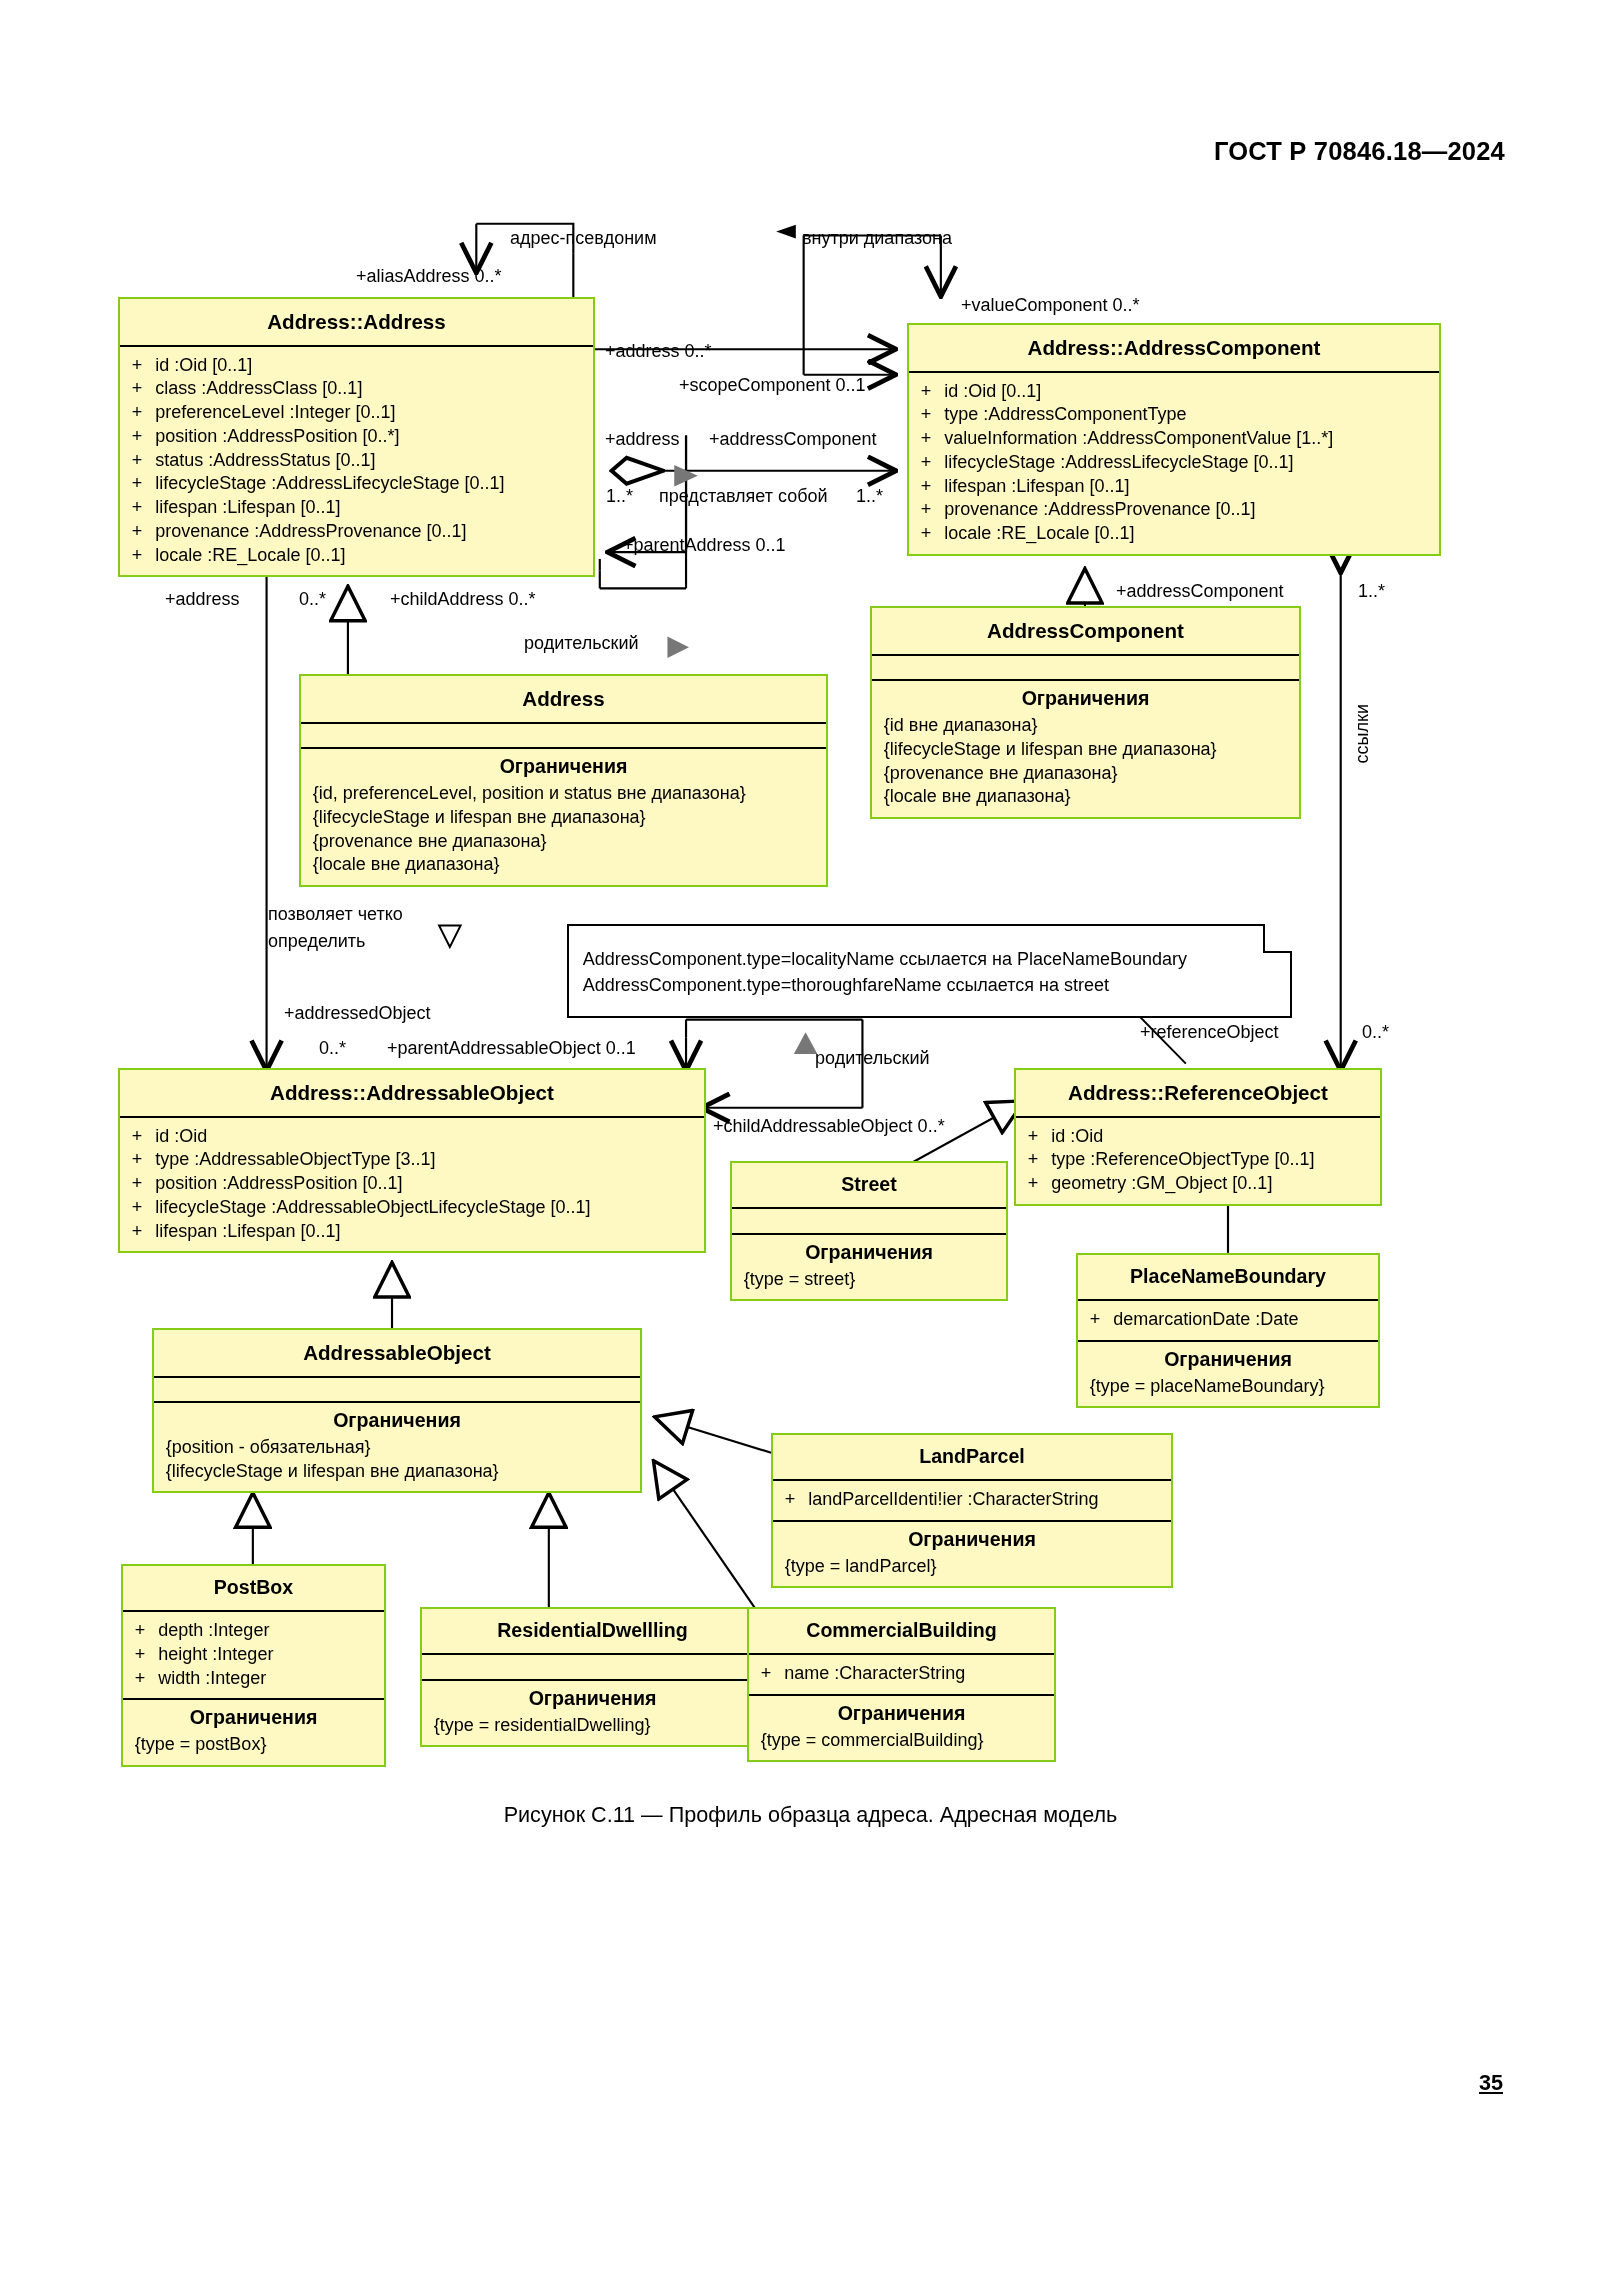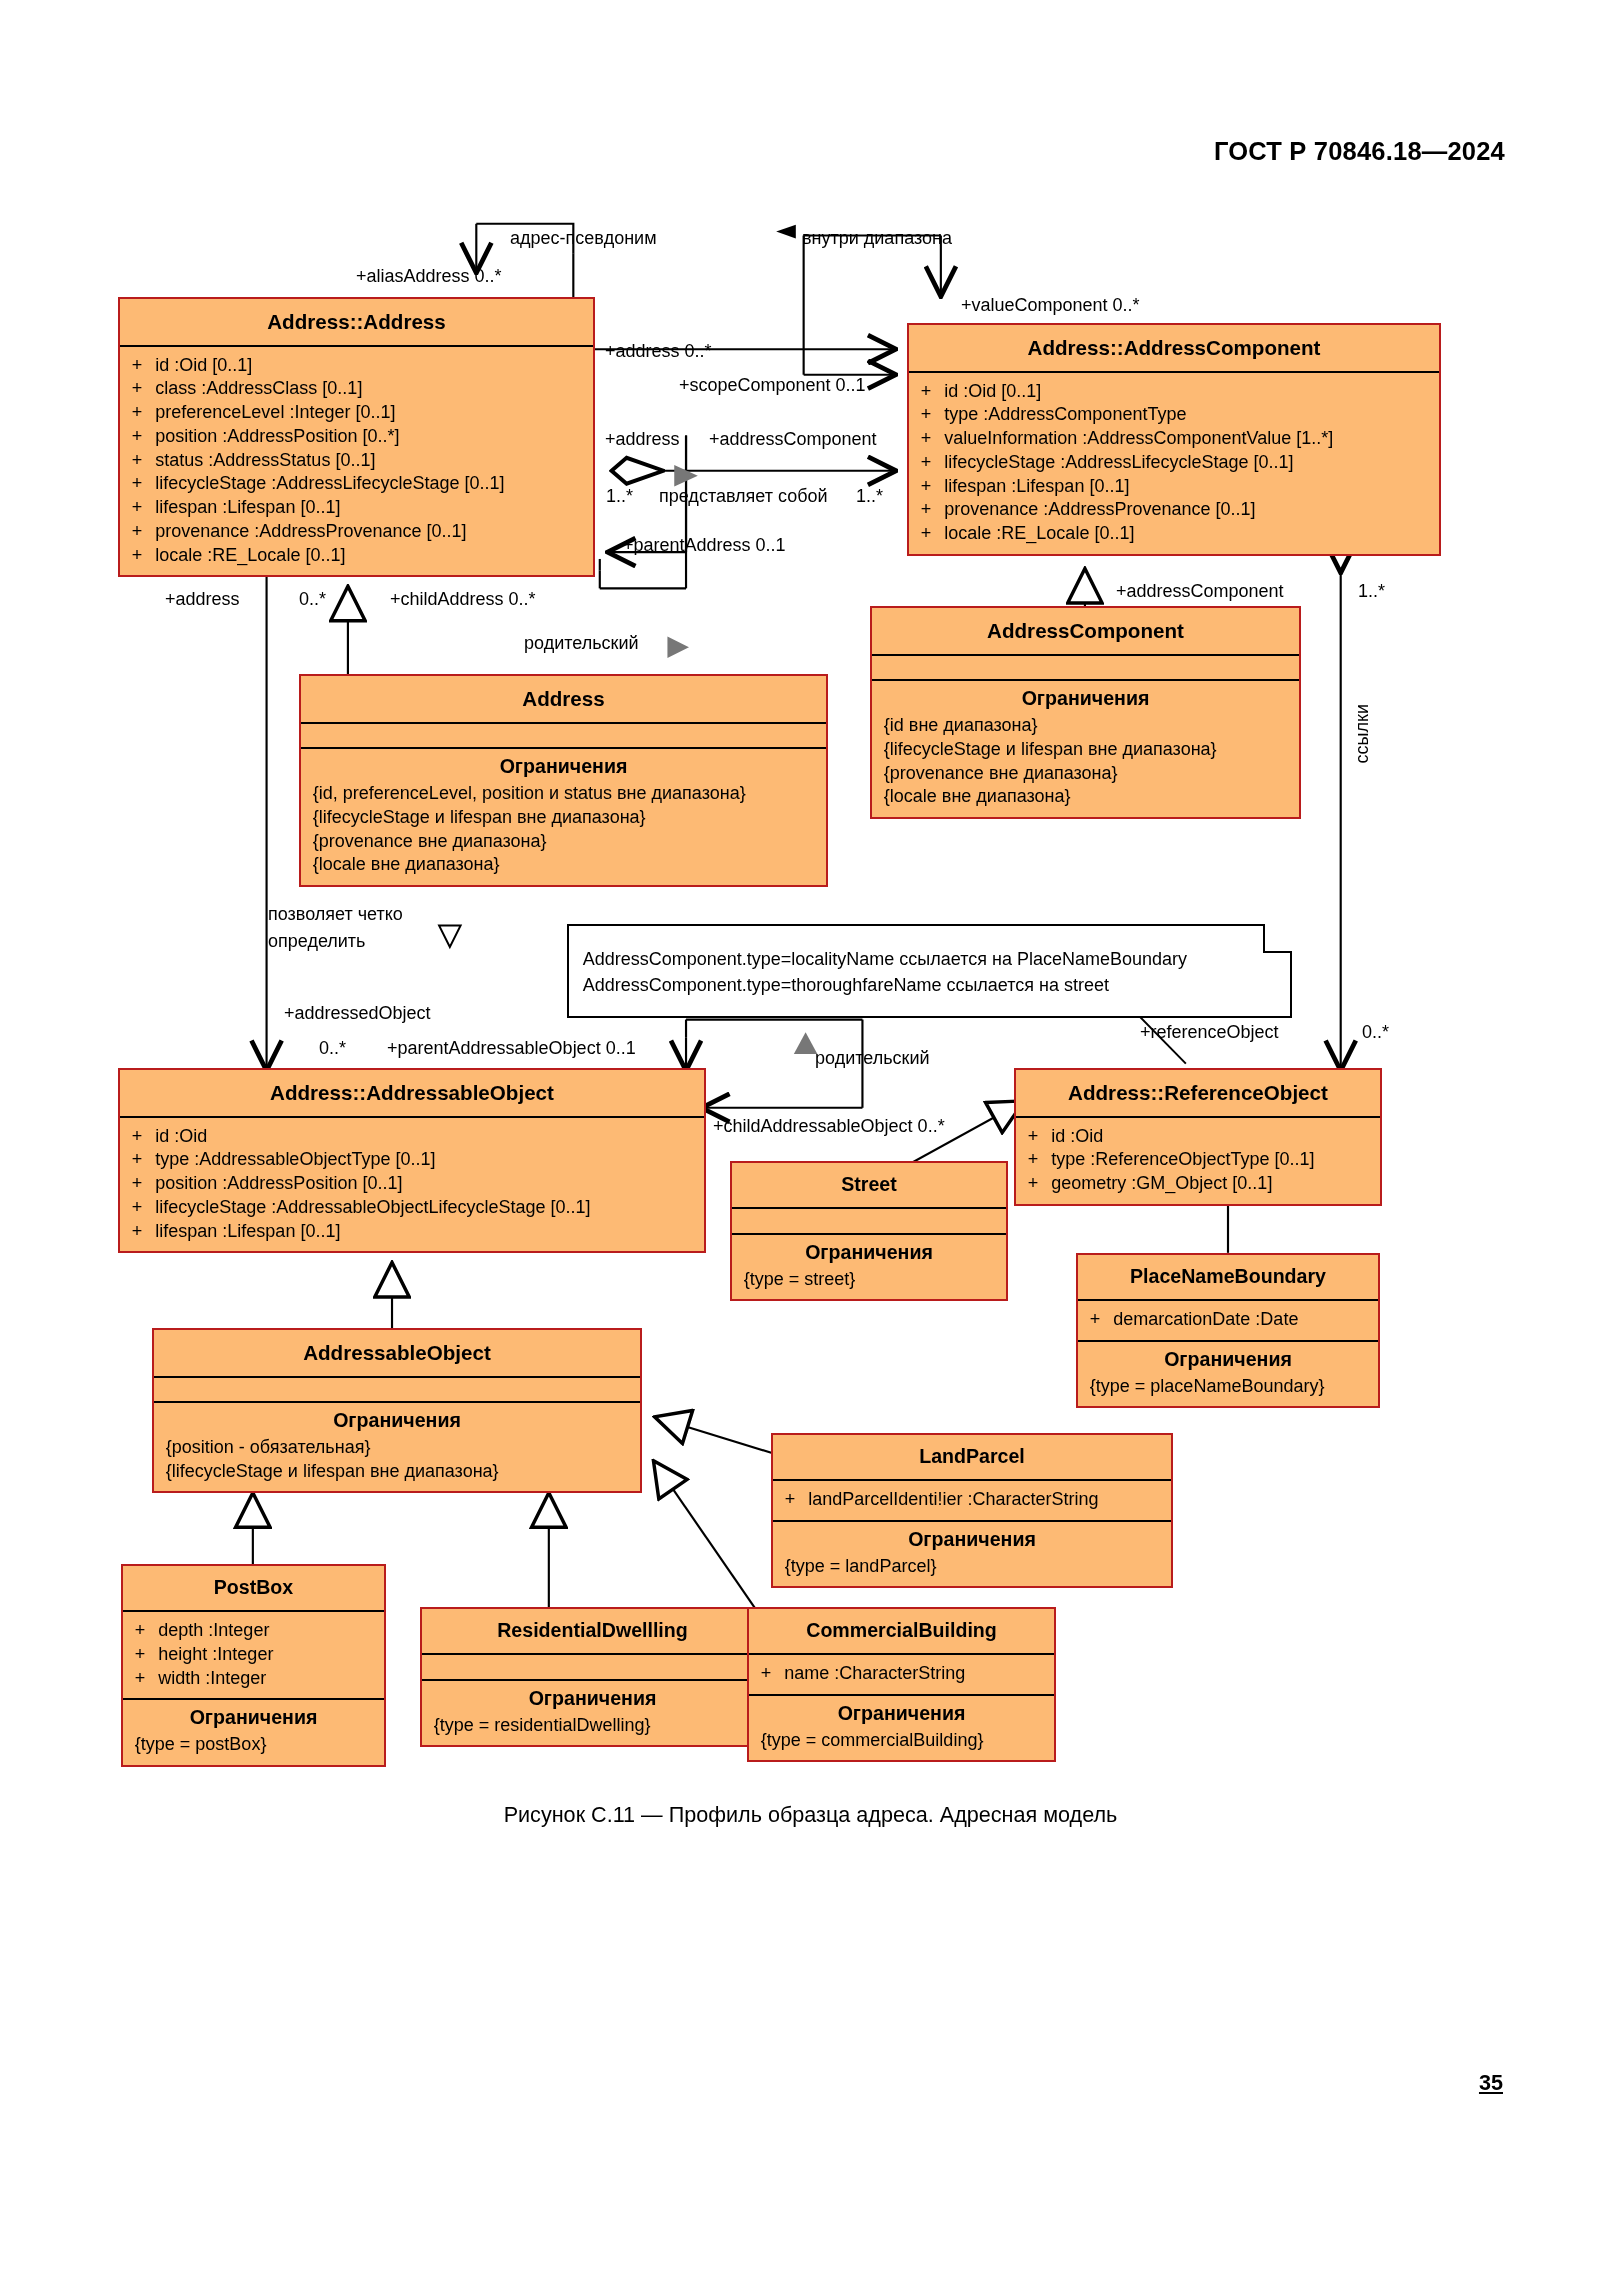--- a/index.html
+++ b/index.html
@@ -23,21 +23,21 @@
     font-size:21.6px;font-weight:bold;text-decoration:underline;
   }
   .figure-caption{
     position:absolute;left:0;right:0;top:1802px;
     text-align:center;font-size:21.6px;white-space:nowrap;
   }
 
   
   .cls{
     position:absolute;box-sizing:border-box;
-    border:2px solid #b91c1c;background:#fdba74;
+    border:2px solid #84cc16;background:#fef9c3;
     font-size:18px;line-height:1.32;
   }
   .cls .name{
     text-align:center;font-weight:bold;font-size:20.6px;
     padding:8.8px 5.9px 9.8px;border-bottom:2px solid #000;
     white-space:nowrap;
   }
   .cls .name.sm{font-size:19.6px;}
   .cls .attrs{padding:6.9px 9.8px 7.8px 11.8px;border-bottom:2px solid #000;}
   .cls .attrs.last{border-bottom:none;}
@@ -273,21 +273,21 @@
 
   <div class="cls" style="left:118px;top:1068px;width:588px;">
     <div class="name">Address::AddressableObject</div>
     <div class="attrs last">
       <div class="attr">
           <span class="vis">+</span>
           <span>id  :Oid</span>
         </div>
       <div class="attr">
           <span class="vis">+</span>
-          <span>type  :AddressableObjectType [0..1]</span>
+          <span>type  :AddressableObjectType [3..1]</span>
         </div>
       <div class="attr">
           <span class="vis">+</span>
           <span>position  :AddressPosition [0..1]</span>
         </div>
       <div class="attr">
           <span class="vis">+</span>
           <span>lifecycleStage  :AddressableObjectLifecycleStage [0..1]</span>
         </div>
       <div class="attr">

